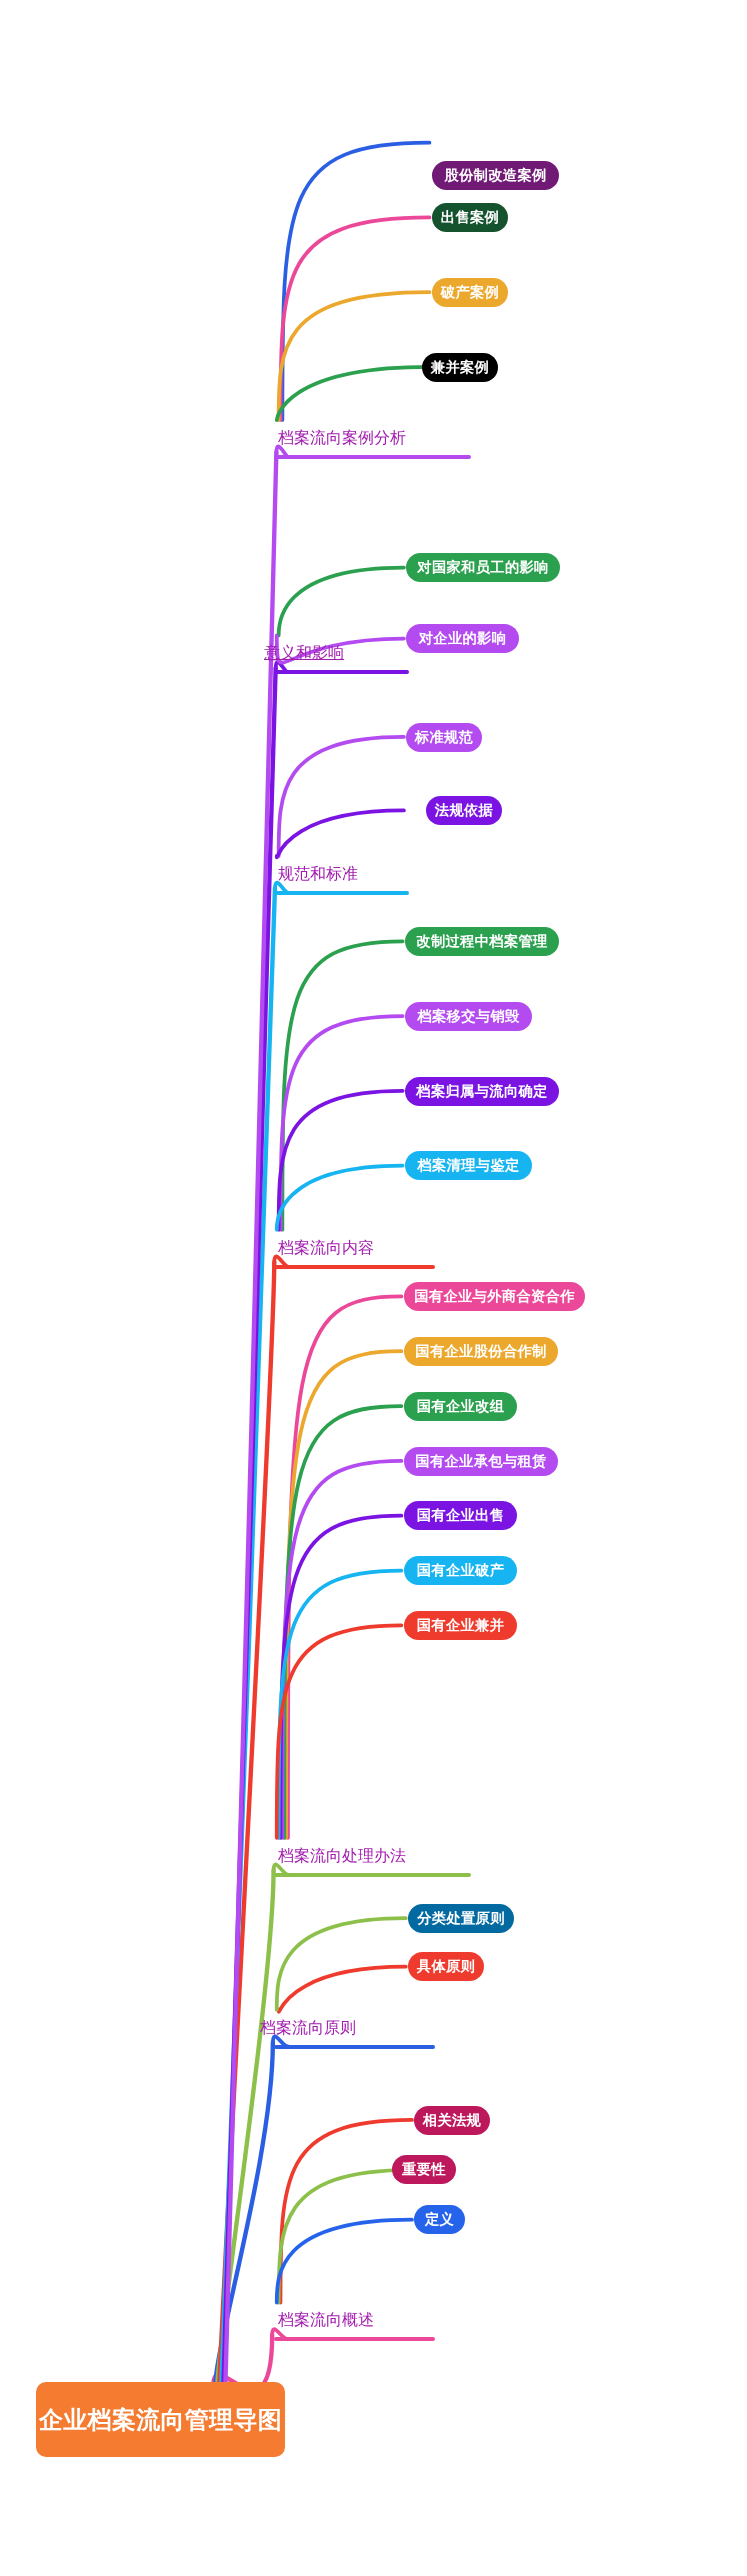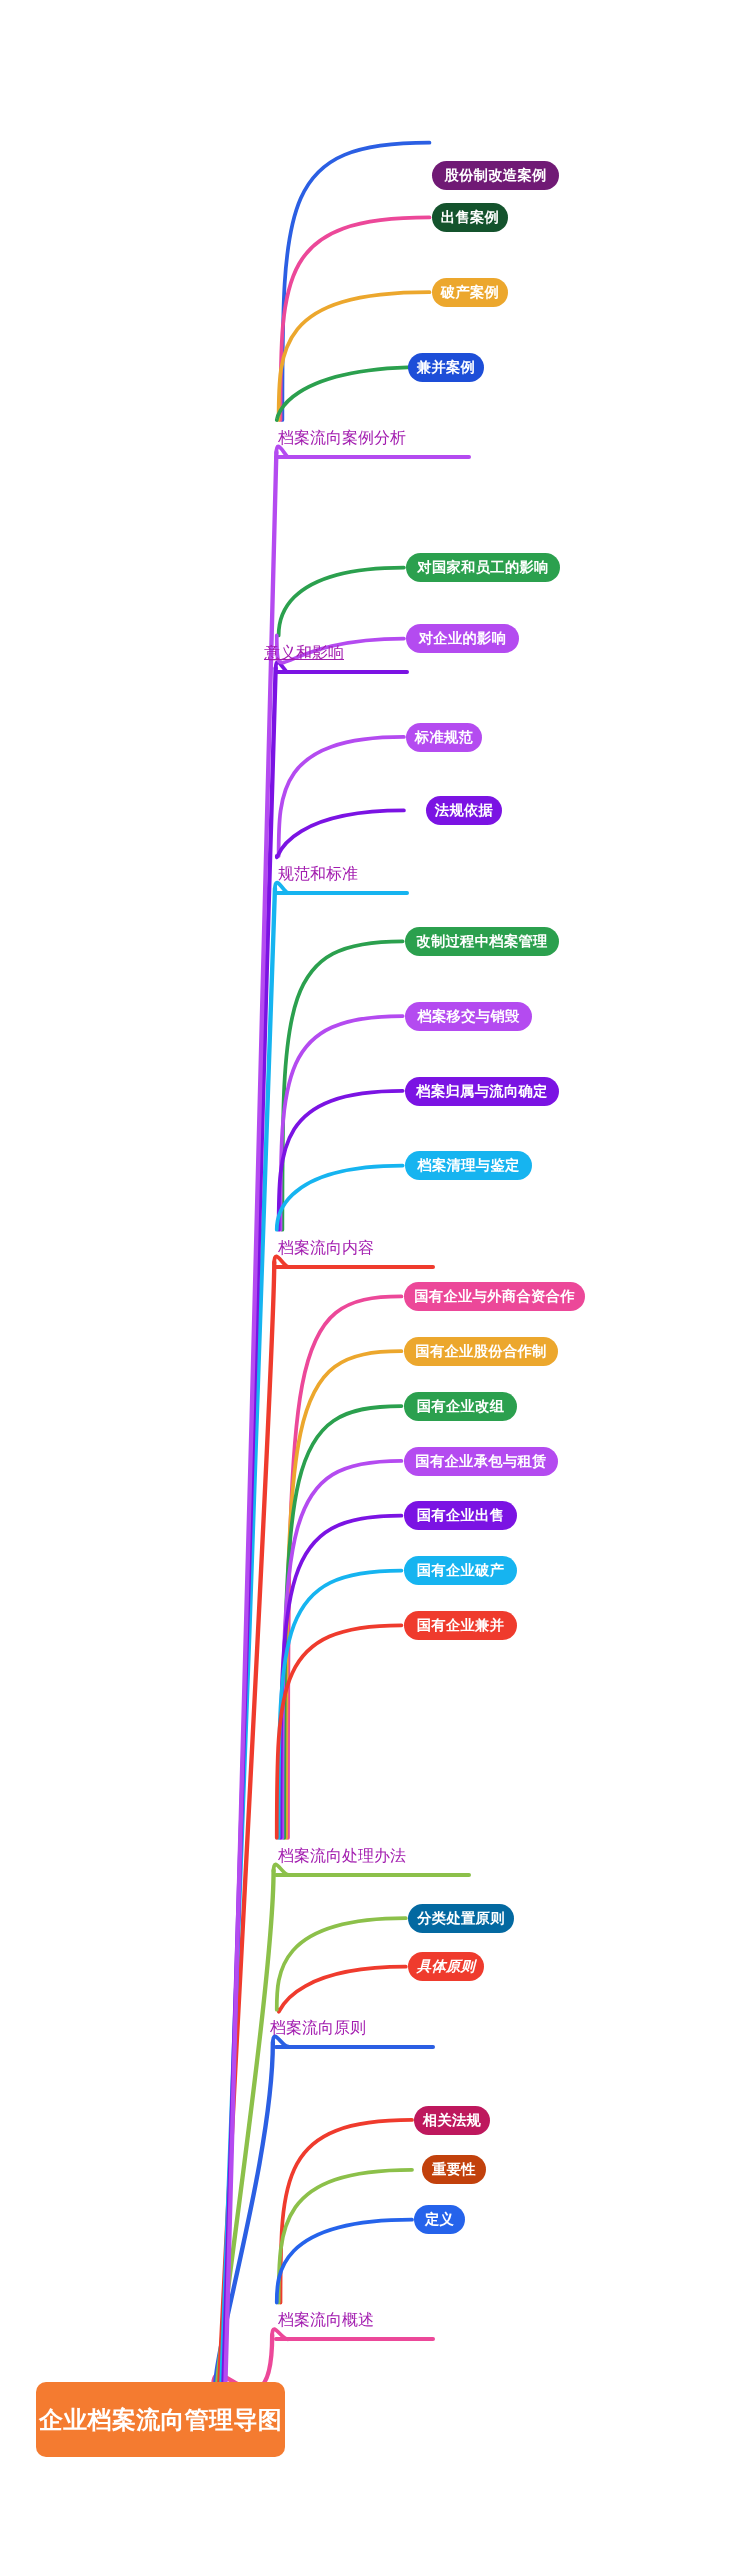--- a/index.html
+++ b/index.html
@@ -103,25 +103,25 @@
       <path d="M 453 674 C 453 319, 453 229, 689 229" fill="none" stroke="#2B5FE3" stroke-width="6" stroke-linecap="round"></path>
       <path d="M 450 674 C 450 439, 450 349, 689 349" fill="none" stroke="#EC4899" stroke-width="6" stroke-linecap="round"></path>
       <path d="M 447 674 C 447 559, 447 469, 689 469" fill="none" stroke="#ECA72D" stroke-width="6" stroke-linecap="round"></path>
       <path d="M 444 674 C 444 679, 444 589, 689 589" fill="none" stroke="#2BA04E" stroke-width="6" stroke-linecap="round"></path>
     </svg>
   <div id="nodes-layer">
       <div class="node root" style="left: 36px; top: 2382px; width: 249px; height: 75px; background: rgb(244, 123, 48); color: rgb(255, 255, 255);">企业档案流向管理导图</div>
       <div class="branch-underline" style="left: 274px; top: 2337px; width: 161px; background: rgb(236, 72, 153);"></div>
       <div class="branch-label" style="left: 278px; top: 2312px;">档案流向概述</div>
       <div class="node leaf" style="left: 414px; top: 2106px; width: 76px; background: #be185d;">相关法规</div>
-      <div class="node leaf" style="left: 422px; top: 2155px; width: 64px; background: #c2410c;">重要性</div>
+      <div class="node leaf" style="left: 392px; top: 2155px; width: 64px; background: #be185d;">重要性</div>
       <div class="node leaf" style="left: 414px; top: 2205px; width: 51px; background: rgb(37, 99, 235);">定义</div>
       <div class="branch-underline" style="left: 274px; top: 2045px; width: 161px; background: rgb(43, 95, 227);"></div>
-      <div class="branch-label" style="left: 270px; top: 2020px;">档案流向原则</div>
-      <div class="node leaf" style="left: 408px; top: 1952px; width: 76px; background: rgb(239, 59, 45); font-style: italic;">具体原则</div>
+      <div class="branch-label" style="left: 260px; top: 2020px;">档案流向原则</div>
+      <div class="node leaf" style="left: 408px; top: 1952px; width: 76px; background: rgb(239, 59, 45);">具体原则</div>
       <div class="node leaf" style="left: 408px; top: 1904px; width: 106px; background: #0369a1;">分类处置原则</div>
       <div class="branch-underline" style="left: 274px; top: 1873px; width: 197px; background: rgb(140, 192, 74);"></div>
       <div class="branch-label" style="left: 278px; top: 1848px;">档案流向处理办法</div>
       <div class="node leaf" style="left: 404px; top: 1282px; width: 181px; background: rgb(236, 72, 153);">国有企业与外商合资合作</div>
       <div class="node leaf" style="left: 404px; top: 1337px; width: 154px; background: rgb(236, 167, 45);">国有企业股份合作制</div>
       <div class="node leaf" style="left: 404px; top: 1392px; width: 113px; background: rgb(43, 160, 78);">国有企业改组</div>
       <div class="node leaf" style="left: 404px; top: 1447px; width: 154px; background: rgb(180, 75, 240);">国有企业承包与租赁</div>
       <div class="node leaf" style="left: 404px; top: 1501px; width: 113px; background: rgb(123, 19, 227);">国有企业出售</div>
       <div class="node leaf" style="left: 404px; top: 1556px; width: 113px; background: rgb(22, 180, 240);">国有企业破产</div>
       <div class="node leaf" style="left: 404px; top: 1611px; width: 113px; background: rgb(239, 59, 45);">国有企业兼并</div>
@@ -137,16 +137,16 @@
       <div class="node leaf" style="left: 426px; top: 796px; width: 76px; background: rgb(123, 19, 227);">法规依据</div>
       <div class="branch-underline" style="left: 274px; top: 670px; width: 135px; background: rgb(123, 19, 227);"></div>
       <div class="branch-label" style="left: 264px; top: 645px; text-decoration: underline;">意义和影响</div>
       <div class="node leaf" style="left: 406px; top: 553px; width: 154px; background: rgb(43, 160, 78);">对国家和员工的影响</div>
       <div class="node leaf" style="left: 406px; top: 624px; width: 113px; background: rgb(180, 75, 240);">对企业的影响</div>
       <div class="branch-underline" style="left: 274px; top: 455px; width: 197px; background: rgb(180, 75, 240);"></div>
       <div class="branch-label" style="left: 278px; top: 430px;">档案流向案例分析</div>
       <div class="node leaf" style="left: 432px; top: 128px; width: 127px; background: #701a75; margin-top: 33px;">股份制改造案例</div>
       <div class="node leaf" style="left: 432px; top: 203px; width: 76px; background: #14532d;">出售案例</div>
       <div class="node leaf" style="left: 432px; top: 278px; width: 76px; background: rgb(236, 167, 45);">破产案例</div>
-      <div class="node leaf" style="left: 408px; top: 353px; width: 76px; background: #1d4ed8;">兼并案例</div>
+      <div class="node leaf" style="left: 422px; top: 353px; width: 76px; background: #000000;">兼并案例</div>
     </div>
 </div>
 
 
 </body></html>

